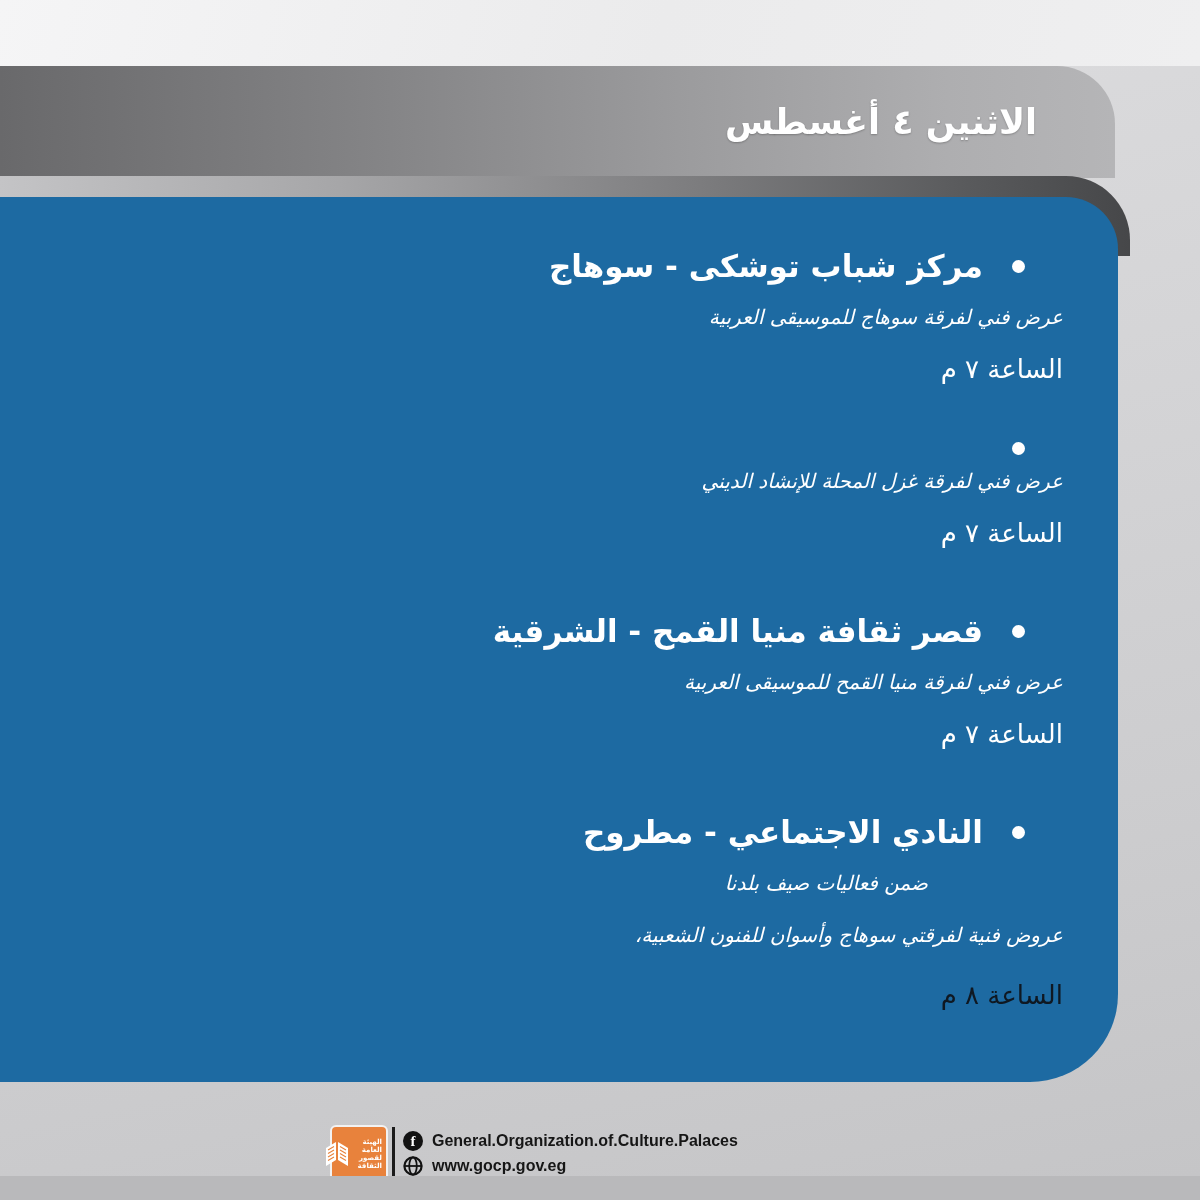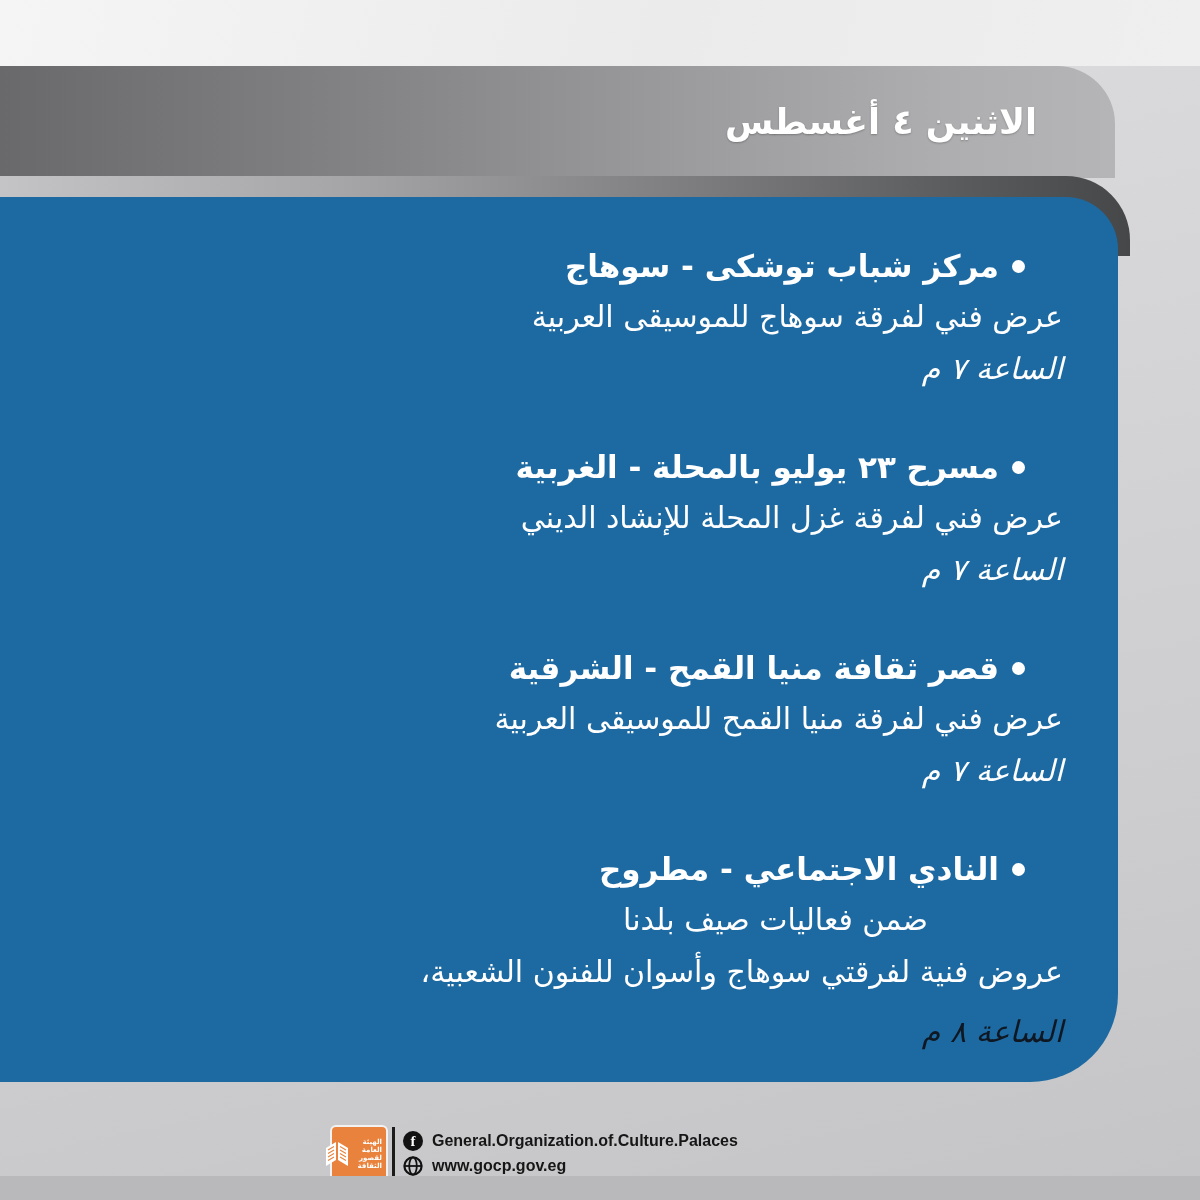--- a/index.html
+++ b/index.html
@@ -32,27 +32,27 @@
   .panel{
     position:absolute;left:0;top:197px;width:1118px;height:885px;
     background:#1d6aa2;
     border-top-right-radius:52px;border-bottom-right-radius:88px;
     direction:rtl;box-sizing:border-box;
     padding:44px 55px 0 60px;color:#ffffff;
   }
   .event{}
   .event + .event{margin-top:47px;}
   .event-title-row{
-    display:flex;align-items:center;gap:13px;margin-right:38px;
+    display:flex;align-items:center;gap:29px;margin-right:38px;
     font-weight:bold;font-size:31px;line-height:50px;white-space:nowrap;
   }
   .bullet{width:13px;height:13px;border-radius:50%;background:#ffffff;flex:0 0 auto;}
-  .event-line{font-size:30px;line-height:52px;white-space:nowrap;}
+  .event-line{font-size:20px;line-height:52px;white-space:nowrap;font-style:italic;}
   .indent-2{padding-right:135px;}
-  .event-time{font-size:30px;line-height:52px;white-space:nowrap;font-style:italic;}
+  .event-time{font-size:26px;line-height:52px;white-space:nowrap;}
   .time-dark{color:#0f1822;margin-top:8px;}
   .footer{position:absolute;left:332px;top:1127px;display:flex;align-items:flex-start;}
   .logo{
     width:54px;height:54px;background:#e8823c;border-radius:4px;
     box-shadow:0 0 0 2px rgba(255,255,255,.75);
     box-sizing:border-box;padding:5px 4px;display:flex;direction:rtl;gap:8px;
   }
   .logo-text{
     display:flex;flex-direction:column;justify-content:center;
     color:#ffffff;font-size:7px;line-height:8px;font-weight:bold;text-align:right;
@@ -90,21 +90,20 @@
         <span class="bullet"></span>
         <span>مركز شباب توشكى - سوهاج</span>
       </div>
       <div class="event-line">عرض فني لفرقة سوهاج للموسيقى العربية</div>
       <div class="event-time">الساعة ٧ م</div>
     </div>
 
     <div class="event">
       <div class="event-title-row">
         <span class="bullet"></span>
-        <span>مسرح ٢٣ يوليو بالمحلة - الغربية</span>
       </div>
       <div class="event-line">عرض فني لفرقة غزل المحلة للإنشاد الديني</div>
       <div class="event-time">الساعة ٧ م</div>
     </div>
 
     <div class="event">
       <div class="event-title-row">
         <span class="bullet"></span>
         <span>قصر ثقافة منيا القمح - الشرقية</span>
       </div>

